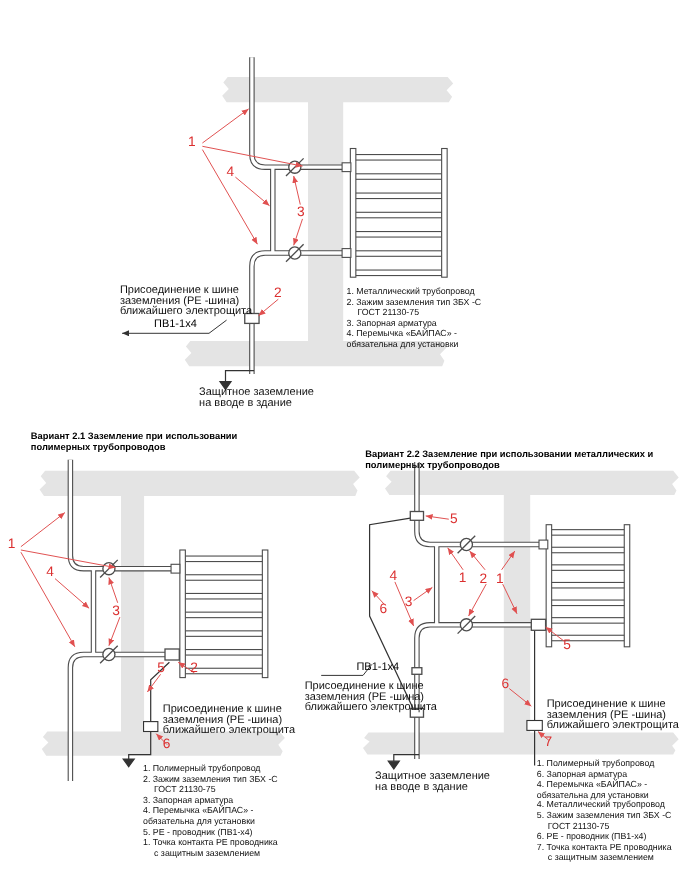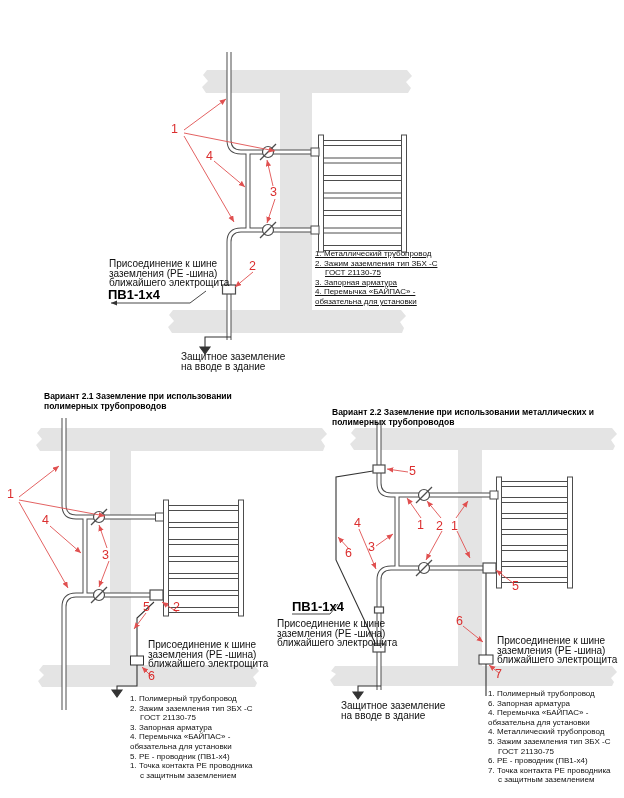--- a/index.html
+++ b/index.html
@@ -1,21 +1,21 @@
 <!DOCTYPE html>
 <html><head>
 <meta charset="utf-8">
 <style>
   html,body{margin:0;padding:0;background:#fff;}
   .page{position:relative;width:624px;height:798px;background:#fff;overflow:hidden;
         font-family:"Liberation Sans",sans-serif;}
   .page svg{position:absolute;left:0;top:0;}
   .txt{position:absolute;white-space:pre-line;color:#111;font-size:10px;line-height:9.5px;}
   .title{font-weight:bold;font-size:8.5px;line-height:10px;color:#000;}
-  .wiretype{font-weight:bold;font-size:13px;line-height:10px;white-space:nowrap;color:#000;}
+  .wiretype{font-weight:normal;font-size:10px;line-height:10px;white-space:nowrap;color:#000;margin-left:32px;}
   .legend{position:absolute;font-size:8px;line-height:9.6px;color:#111;}
   .legend div{white-space:nowrap;}
   .callout{position:absolute;color:#db2f2f;font-size:12.5px;line-height:12px;}
 </style>
 </head>
 <body>
 
 <div class="page">
 
 <svg width="624" height="798" viewBox="0 0 624 798">
@@ -213,34 +213,34 @@
     <path d="M499,673 L489,665"></path>
   </g>
 </svg>
 
 <div class="txt" style="left:109px;top:259px;">Присоединение к шине
 заземления (РЕ -шина)
 ближайшего электрощита</div>
 <div class="txt wiretype" style="left:108px;top:290px;">ПВ1-1х4</div>
 <div class="txt" style="left:181px;top:352px;">Защитное заземление
 на вводе в здание</div>
-<div class="legend" style="left:315px;top:249px;text-decoration:underline;">
+<div class="legend" style="left:315px;top:260px;">
       <div>1. Металлический трубопровод</div>
       <div>2. Зажим заземления тип ЗБХ -С</div>
       <div style="padding-left: 10px;">ГОСТ 21130-75</div>
       <div>3. Запорная арматура</div>
       <div>4. Перемычка «БАЙПАС» -</div>
       <div>обязательна для установки</div>
     </div>
 <div class="callout" style="left:171px;top:123px;">1</div>
 <div class="callout" style="left:206px;top:150px;">4</div>
 <div class="callout" style="left:270px;top:186px;">3</div>
 <div class="callout" style="left:249px;top:260px;">2</div>
 
-<div class="txt title" style="left:44px;top:391px;width:230px;">Вариант 2.1 Заземление при использовании
+<div class="txt title" style="left:28px;top:391px;width:230px;">Вариант 2.1 Заземление при использовании
 полимерных трубопроводов</div>
 <div class="txt" style="left:148px;top:640px;">Присоединение к шине
 заземления (РЕ -шина)
 ближайшего электрощита</div>
 <div class="legend" style="left:130px;top:694px;">
       <div>1. Полимерный трубопровод</div>
       <div>2. Зажим заземления тип ЗБХ -С</div>
       <div style="padding-left: 10px;">ГОСТ 21130-75</div>
       <div>3. Запорная арматура</div>
       <div>4. Перемычка «БАЙПАС» -</div>

